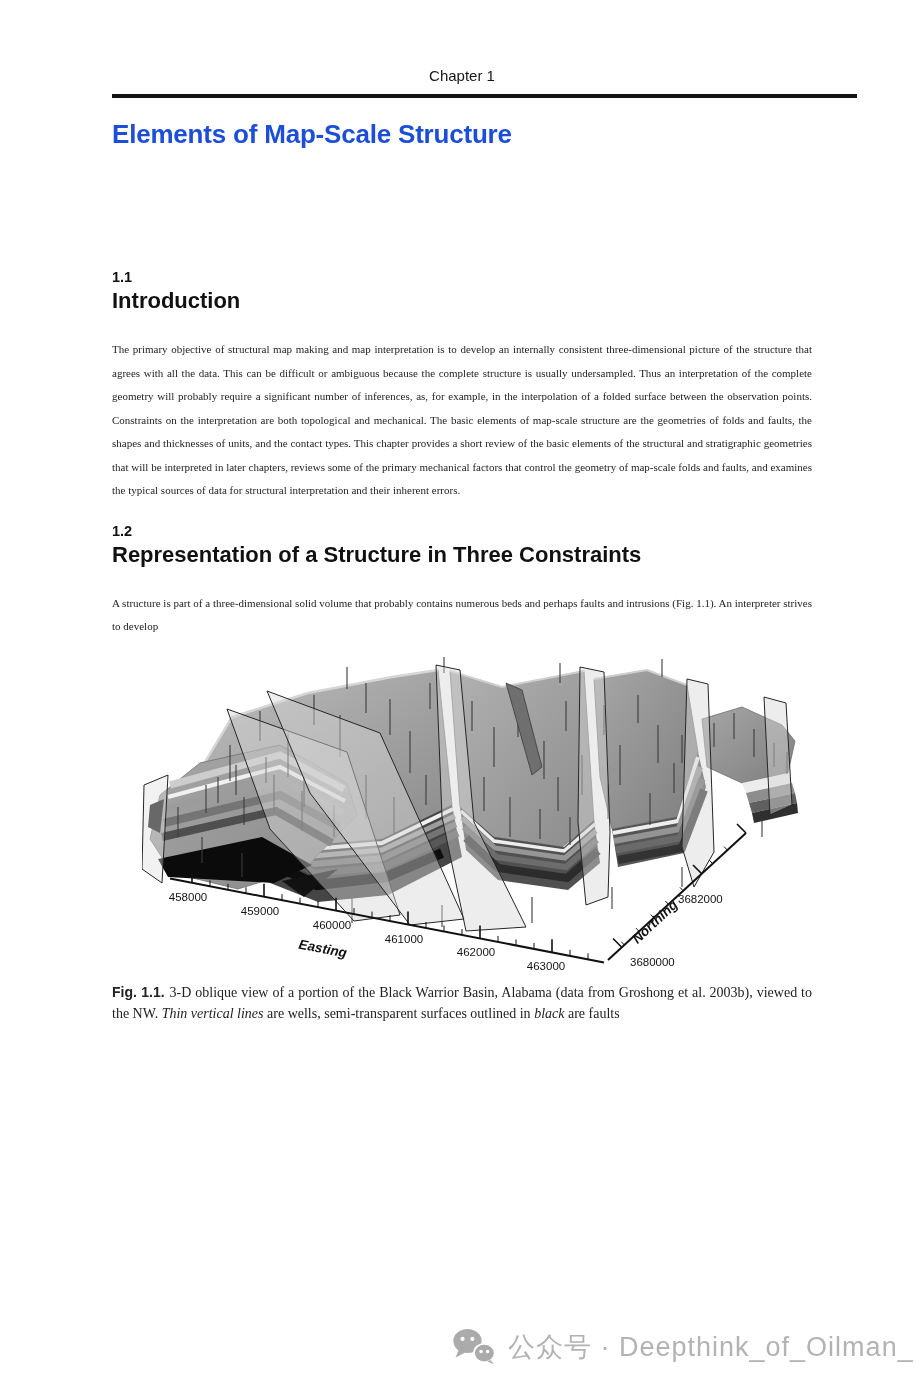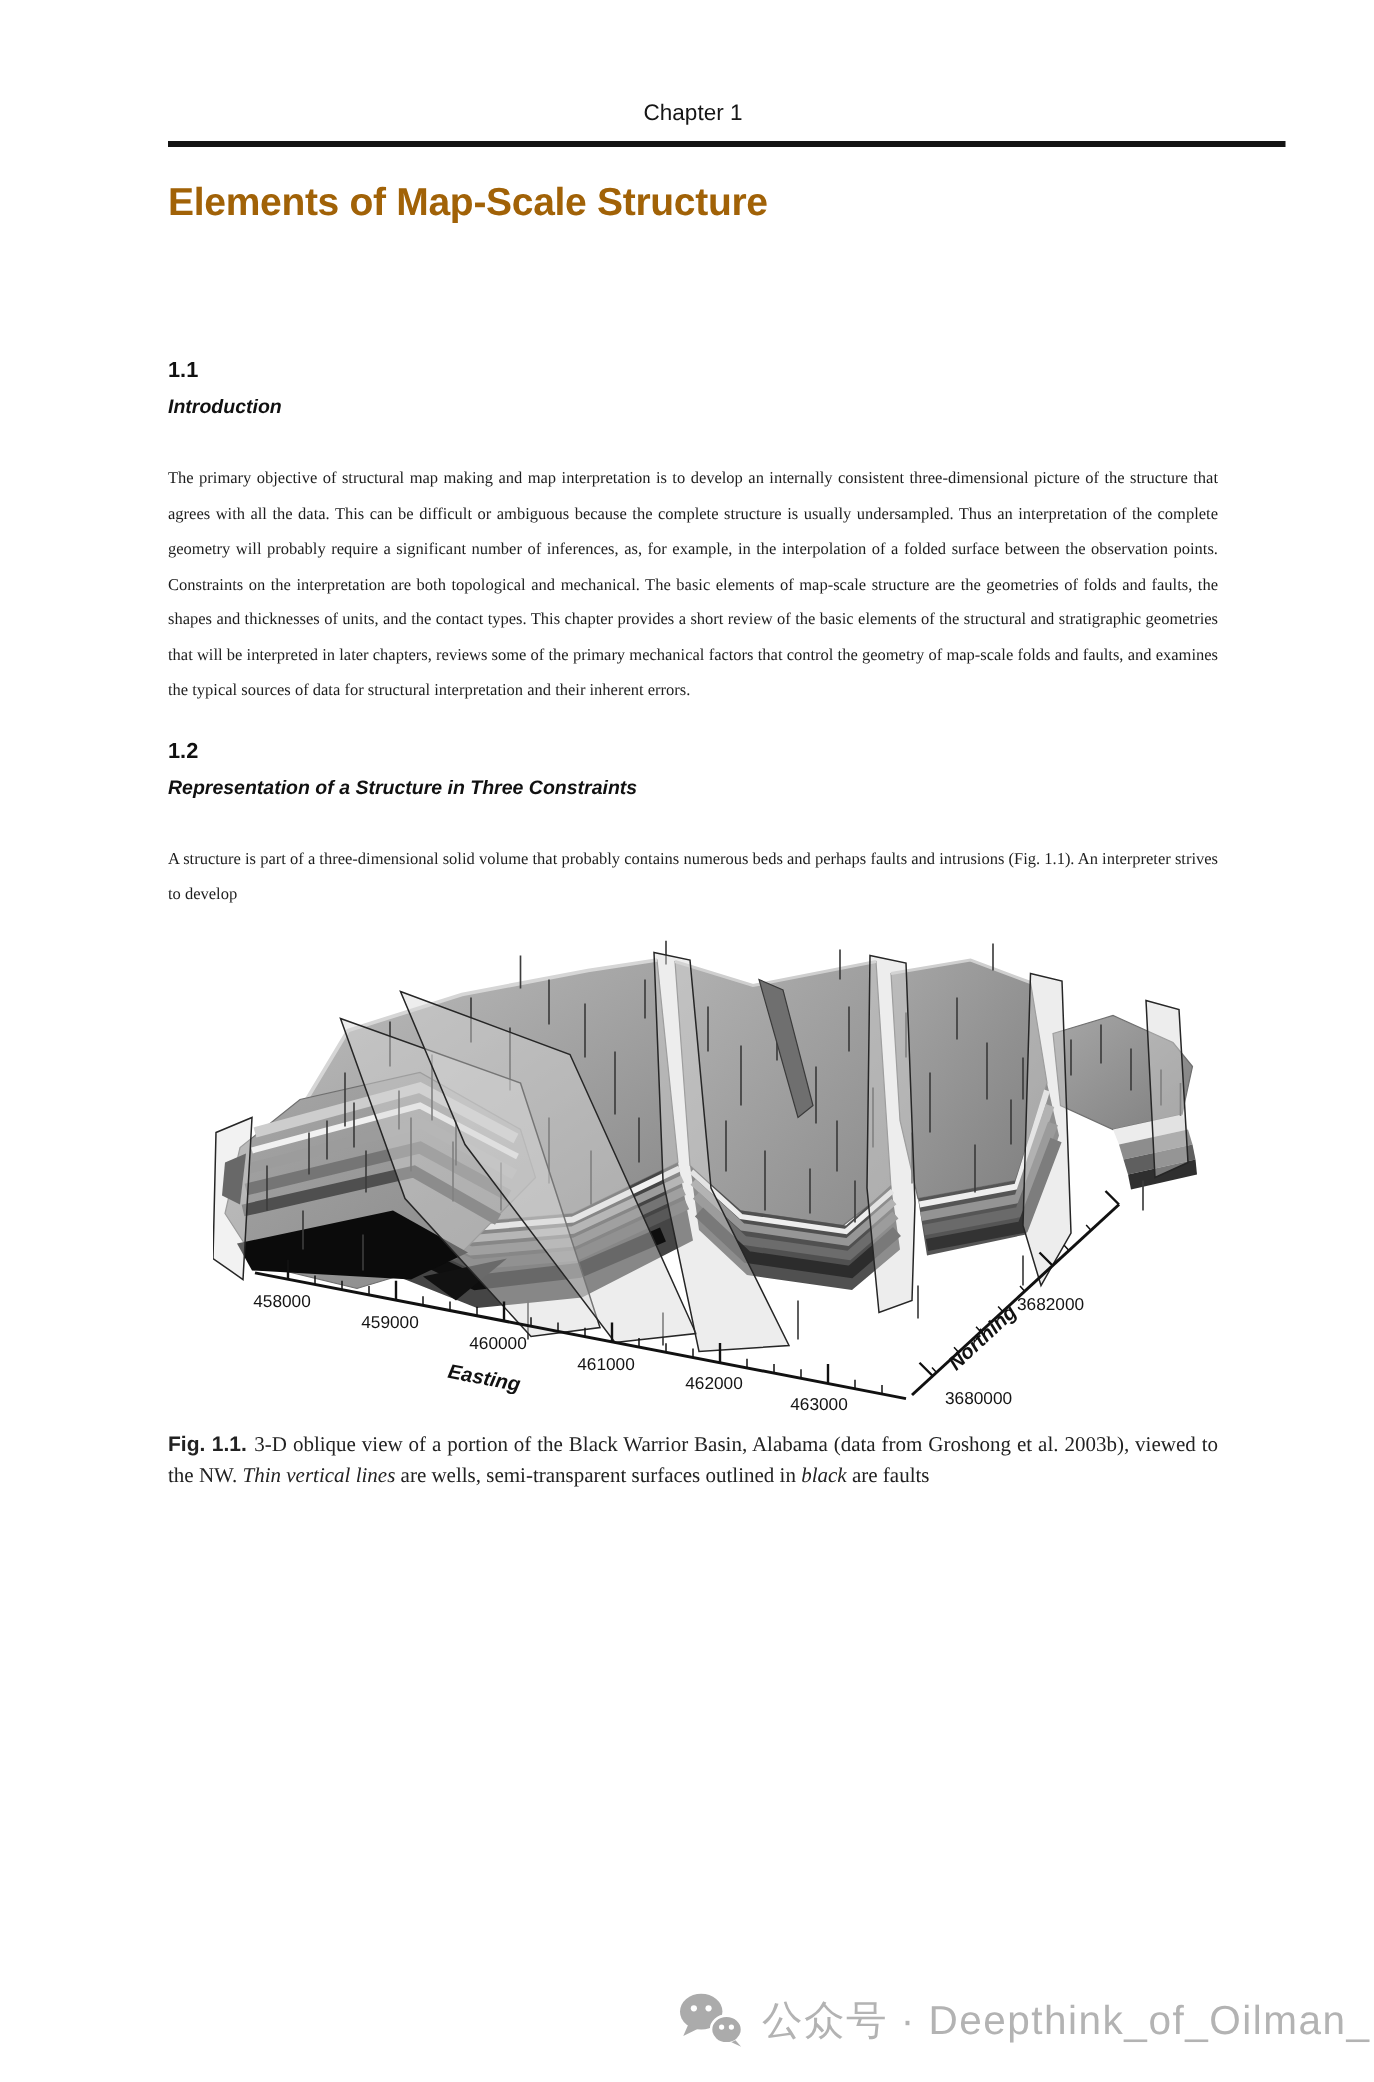--- a/index.html
+++ b/index.html
@@ -8,32 +8,32 @@
     font-family:"Liberation Serif", serif;color:#1c1c1c;overflow:hidden;
   }
   .content{position:absolute;left:112px;top:0;width:700px;}
   .chapter-label{
     margin-top:67px;font-family:"Liberation Sans", sans-serif;
     font-size:15px;line-height:18px;color:#161616;text-align:center;
   }
   .rule{margin-top:9px;width:745px;height:4px;background:#141414;}
   .page-title{
     margin:21px 0 0 0;font-family:"Liberation Sans", sans-serif;
-    font-weight:bold;font-size:26px;line-height:30px;color:#a16207;
+    font-weight:bold;font-size:26px;line-height:30px;color:#1d4ed8;
     letter-spacing:-0.2px;
   }
   .sec-number{
     font-family:"Liberation Sans", sans-serif;font-weight:bold;
     font-size:14.5px;line-height:17px;color:#111;
   }
-  .sec-number.first{margin-top:90px;}
+  .sec-number.first{margin-top:120px;}
   .sec-number.second{margin-top:20px;}
   .sec-heading{
     margin:3px 0 0 0;font-family:"Liberation Sans", sans-serif;
-    font-weight:bold;font-size:13px;line-height:23px;color:#111;font-style:italic;
+    font-weight:bold;font-size:22px;line-height:23px;color:#111;
   }
   .body-para{
     margin:26px 0 0 0;font-size:11px;line-height:23.5px;
     text-align:justify;color:#1d1d1d;
   }
   .figure-wrap{margin:18px 0 0 30px;width:660px;height:318px;position:relative;}
   .figure-wrap svg{display:block;}
   .caption{
     margin:7px 0 0 0;font-size:14px;line-height:21px;text-align:justify;color:#222;
   }

